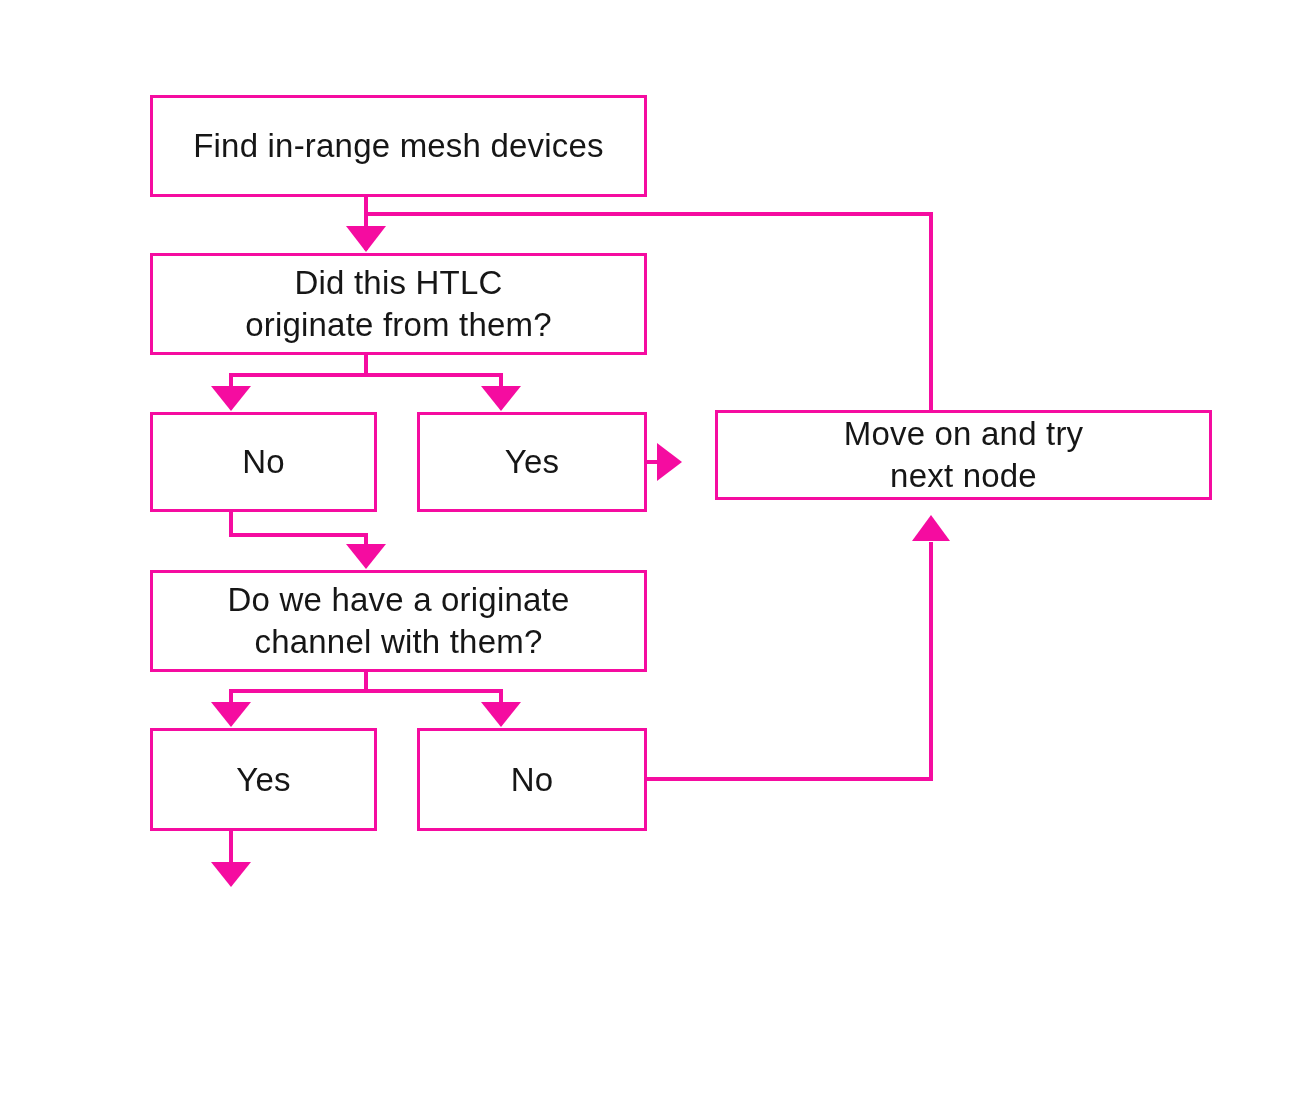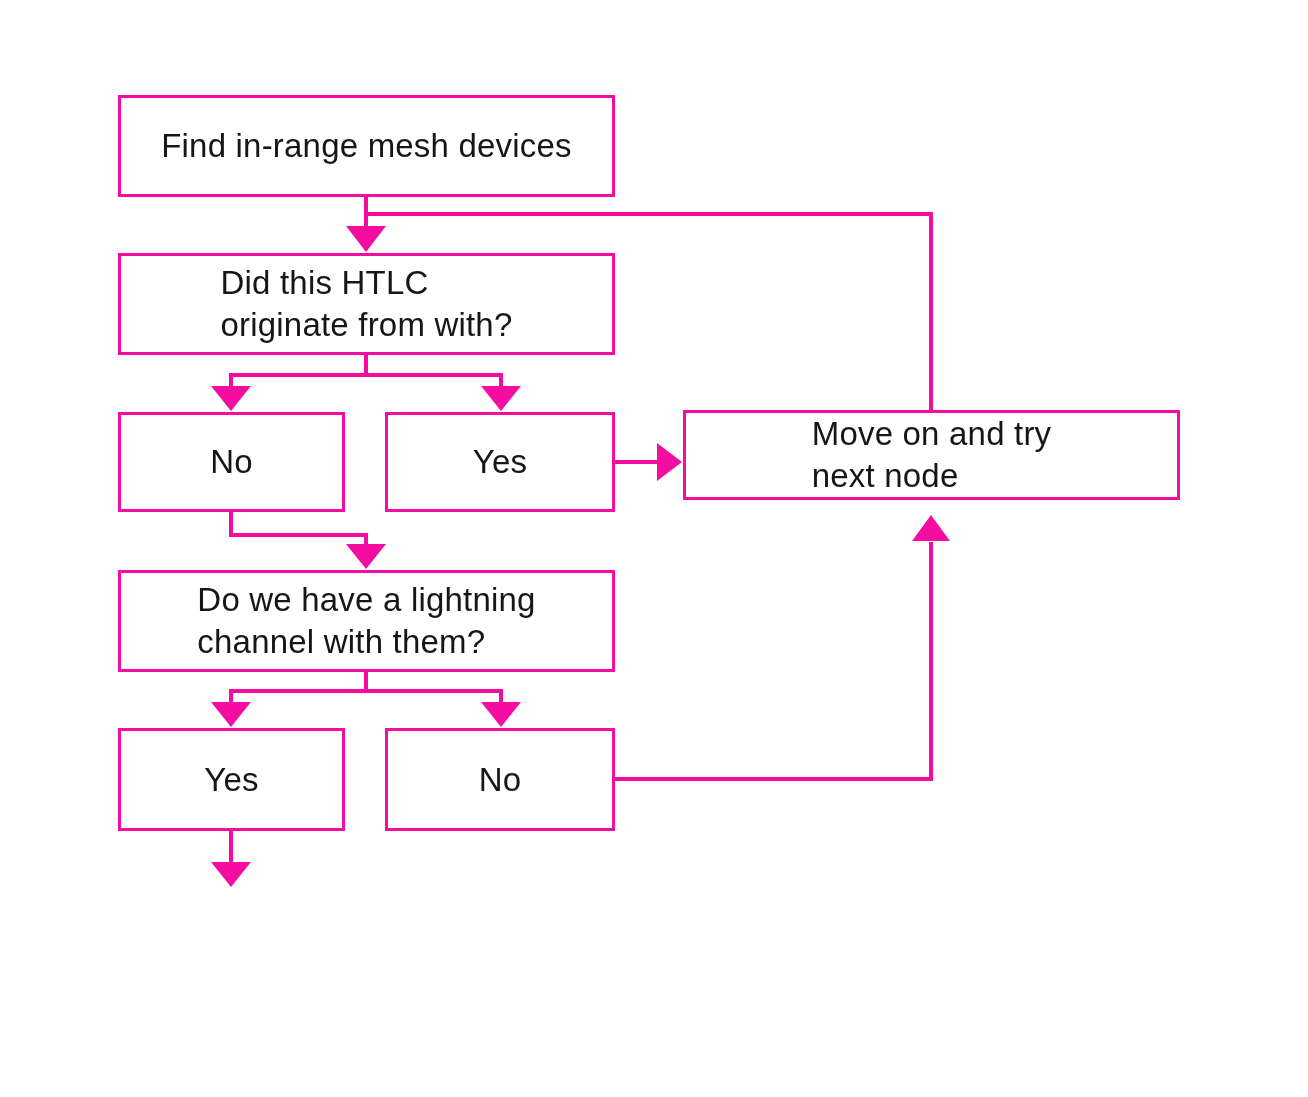--- a/index.html
+++ b/index.html
@@ -31,25 +31,26 @@
   }
   .arrowhead { fill: var(--accent); stroke: none; }
   .node {
     position: absolute;
     background: var(--bg);
     border: 3px solid var(--accent);
     color: var(--text);
     display: flex;
     align-items: center;
     justify-content: center;
-    text-align: left;
+    text-align: center;
     font-size: 33px;
     line-height: 1.27;
     white-space: pre-line;
     letter-spacing: 0.2px;
+    margin-left: 32px;
   }
   .n-find  { left: 118px; top:  95px; width: 497px; height: 102px; }
   .n-htlc  { left: 118px; top: 253px; width: 497px; height: 102px; }
   .n-no1   { left: 118px; top: 412px; width: 227px; height: 100px; }
   .n-yes1  { left: 385px; top: 412px; width: 230px; height: 100px; }
   .n-move  { left: 683px; top: 410px; width: 497px; height: 90px; }
   .n-light { left: 118px; top: 570px; width: 497px; height: 102px; }
   .n-yes2  { left: 118px; top: 728px; width: 227px; height: 103px; }
   .n-no2   { left: 385px; top: 728px; width: 230px; height: 103px; }
   .n-send  { left: 118px; top: 888px; width: 274px; height: 100px; }
@@ -86,23 +87,23 @@
 
     <path class="wire" d="M615 779 L931 779 L931 542"></path>
     <polygon class="arrowhead" points="912,541 950,541 931,515"></polygon>
 
     <path class="wire" d="M231 831 L231 866"></path>
     <polygon class="arrowhead" points="211,862 251,862 231,887"></polygon>
   </svg>
 
   <div class="node n-find">Find in-range mesh devices</div>
   <div class="node n-htlc">Did this HTLC
-originate from with?</div>
+originate from them?</div>
   <div class="node n-no1">No</div>
   <div class="node n-yes1">Yes</div>
   <div class="node n-move">Move on and try
 next node</div>
-  <div class="node n-light">Do we have a lightning
+  <div class="node n-light">Do we have a originate
 channel with them?</div>
   <div class="node n-yes2">Yes</div>
   <div class="node n-no2">No</div>
 
 </div>
 
 </body></html>

